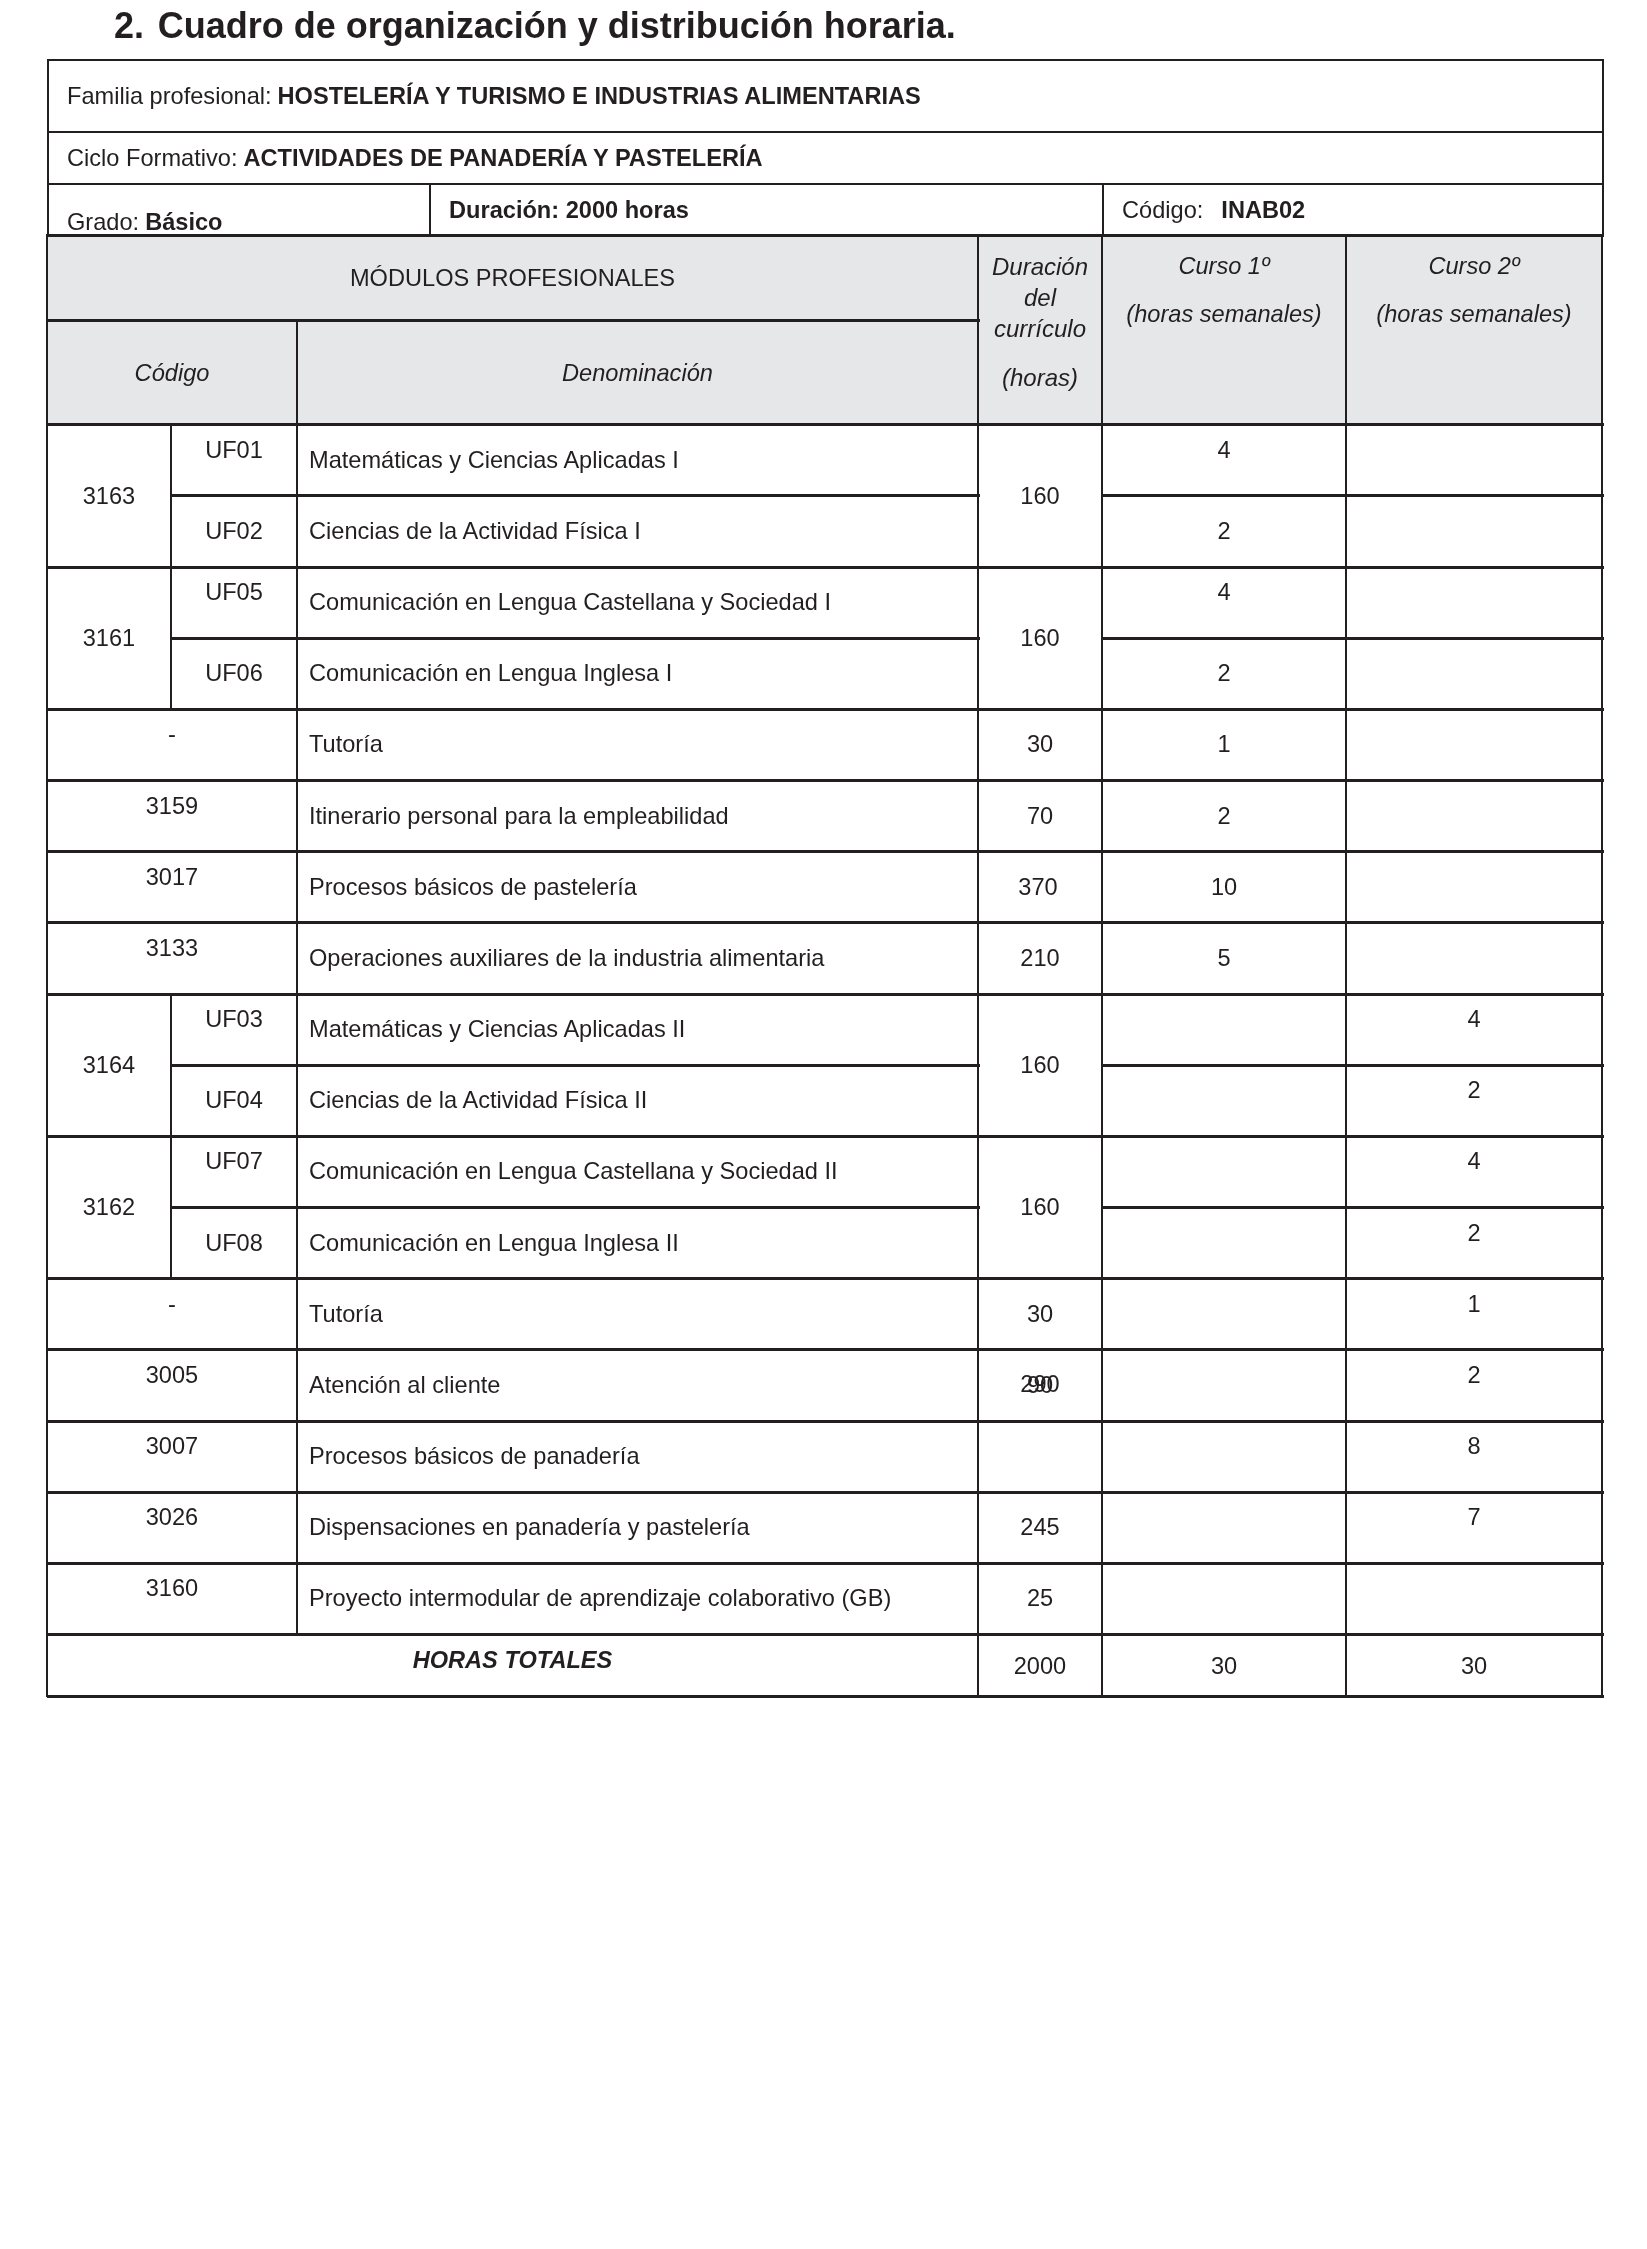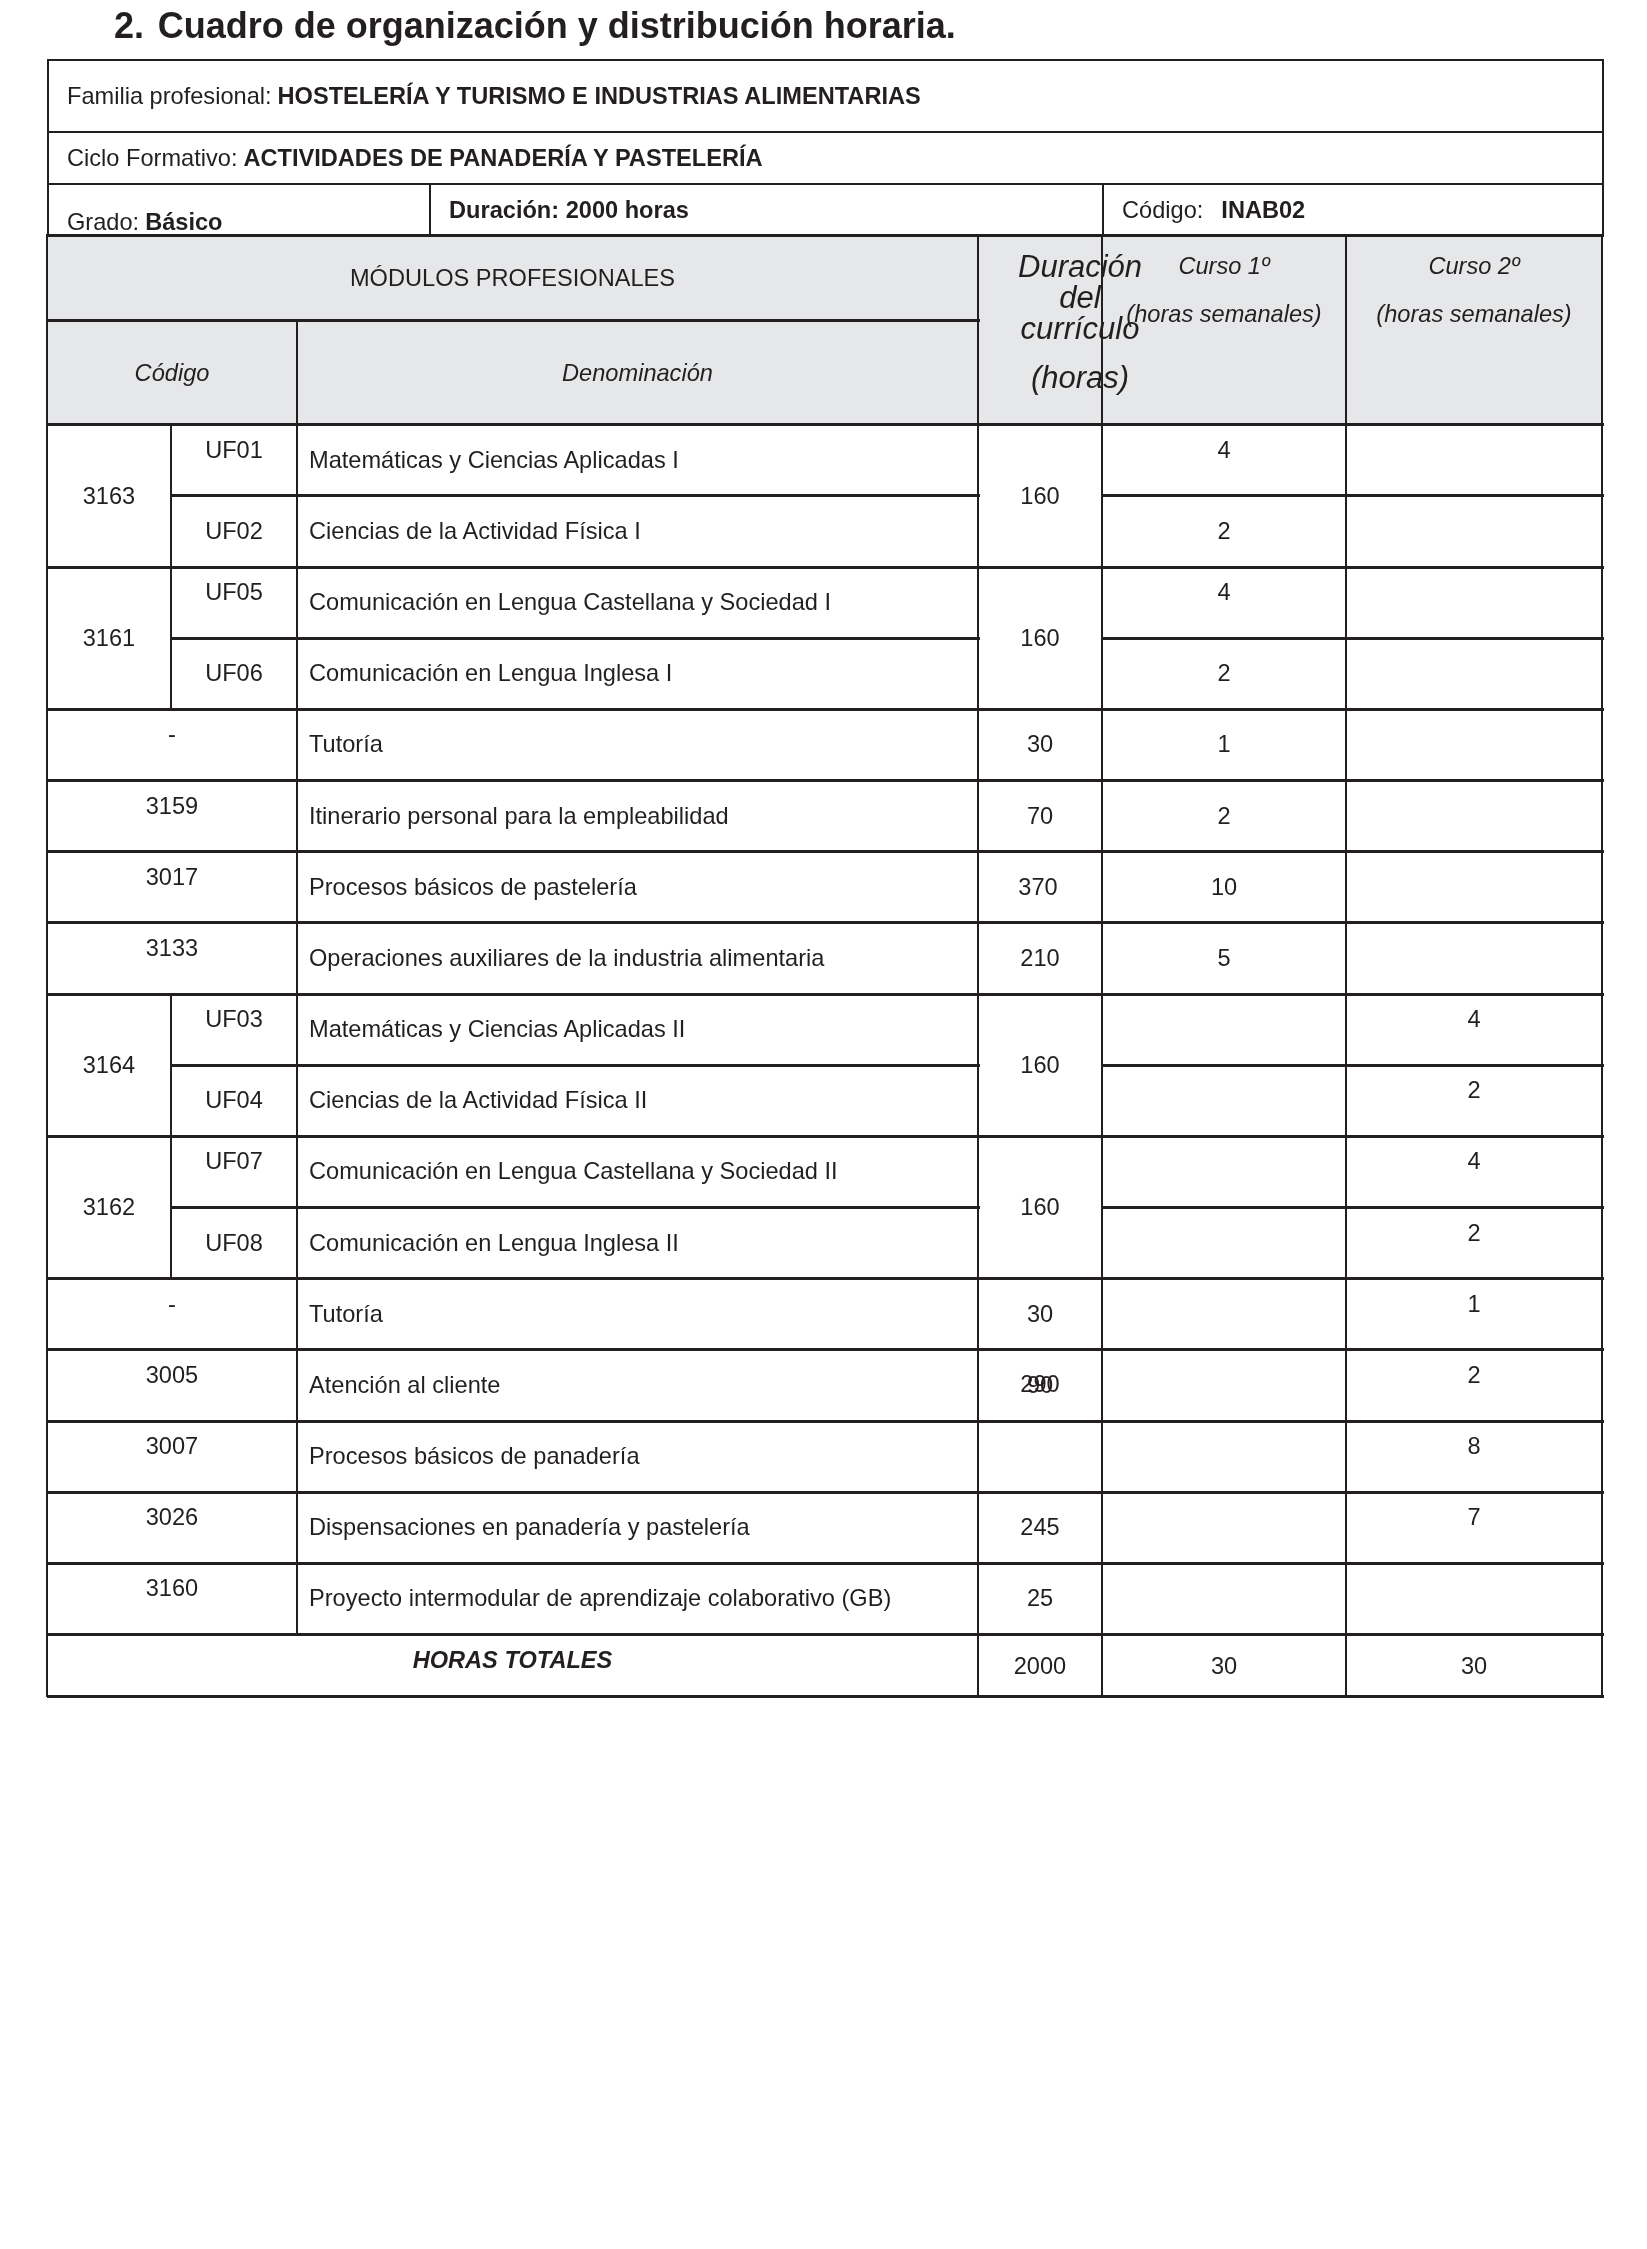--- a/index.html
+++ b/index.html
@@ -61,21 +61,21 @@
 </div>
 
 <div id="modtable" style="position:absolute;left:0;top:0;width:1647px;height:2250px;">
 
   <div class="box hdr" style="left:47px;top:234px;width:1554px;height:190px;"></div>
 
   <div class="cell" style="left:47px;top:236px;width:931px;height:84px;">MÓDULOS PROFESIONALES</div>
   <div class="cell italic" style="left:47px;top:321px;width:250px;height:104px;">Código</div>
   <div class="cell italic" style="left:297px;top:321px;width:681px;height:104px;">Denominación</div>
 
-  <div class="box italic" style="left:978px;top:236px;width:124px;height:189px;font-size:31px;text-align:center;line-height:31px;padding-top:15px;margin-left:40px;">
+  <div class="box italic" style="left:978px;top:236px;width:124px;height:189px;font-size:24px;text-align:center;line-height:31px;padding-top:15px;">
     <div>Duración</div>
     <div>del</div>
     <div>currículo</div>
     <div style="margin-top:18px;">(horas)</div>
   </div>
   <div class="box italic" style="left:1102px;top:236px;width:244px;height:189px;font-size:23.6px;text-align:center;line-height:31px;padding-top:15px;">
     <div>Curso 1º</div>
     <div style="margin-top:16.7px;">(horas semanales)</div>
   </div>
   <div class="box italic" style="left:1346px;top:236px;width:256px;height:189px;font-size:23.6px;text-align:center;line-height:31px;padding-top:15px;">

